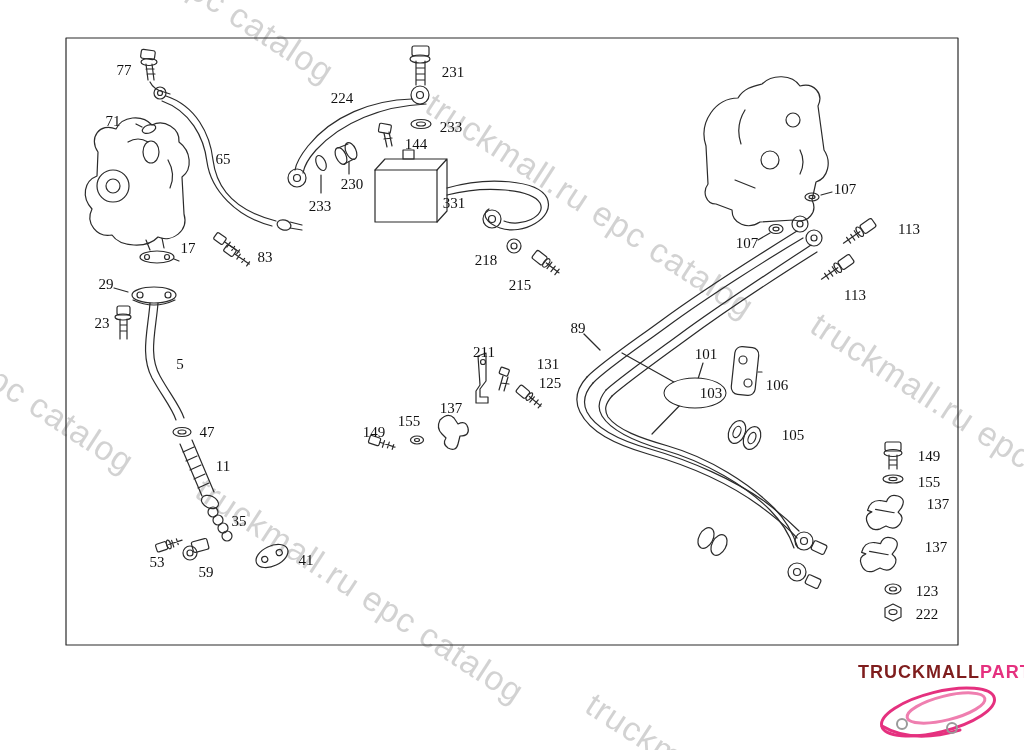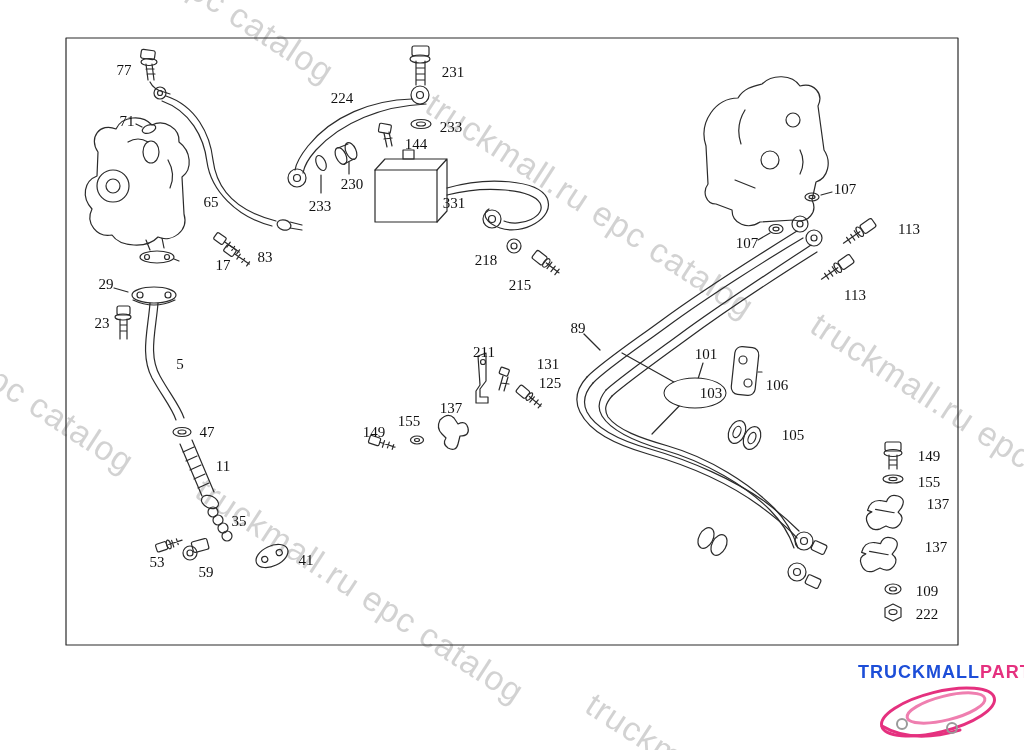--- a/index.html
+++ b/index.html
@@ -16,21 +16,21 @@
   
   #label-layer{position:absolute;inset:0;z-index:3;pointer-events:none;}
   .part-label{position:absolute;transform:translate(-50%,-50%);font-size:15px;color:#111;
               font-family:"Liberation Serif",serif;white-space:nowrap;}
   .part-label.circled{border:1.4px solid #222;border-radius:50%;width:29px;height:29px;
               display:flex;align-items:center;justify-content:center;background:#fff;}
   
   #logo{position:absolute;left:852px;top:660px;width:170px;height:88px;z-index:4;}
   #logo .logo-text{position:absolute;left:6px;top:2px;font-family:"Liberation Sans",sans-serif;
        font-size:18px;font-weight:bold;letter-spacing:1px;white-space:nowrap;}
-  #logo .logo-gray{color:#1d4ed8;}
+  #logo .logo-gray{color:#7f1d1d;}
   #logo .logo-pink{color:#e5317f;}
 </style>
 </head>
 <body>
 
 <div id="page">
 
   <div id="watermark-layer">
       <div class="watermark" style="left: 20px; top: -150px; transform: rotate(33deg);">truckmall.ru epc catalog</div>
       <div class="watermark" style="left: 440px; top: 85px; transform: rotate(33deg);">truckmall.ru epc catalog</div>
@@ -257,32 +257,32 @@
       <ellipse cx="938" cy="712" rx="58" ry="20" transform="rotate(-14 938 712)" stroke="#e5317f"></ellipse>
       <ellipse cx="946" cy="708" rx="40" ry="12" transform="rotate(-14 946 708)" stroke="#ef7fb0"></ellipse>
       <path d="M882 726 q30 18 78 4" stroke="#e5317f"></path>
       <circle cx="902" cy="724" r="5" stroke="#9a9a9a" stroke-width="2"></circle>
       <circle cx="952" cy="728" r="5" stroke="#9a9a9a" stroke-width="2"></circle>
     </g>
   </svg>
 
   <div id="label-layer">
       <div class="part-label" style="left: 124px; top: 70px;">77</div>
-      <div class="part-label" style="left: 127px; top: 121px;">71</div>
-      <div class="part-label" style="left: 211px; top: 159px; margin-top: 43px;">65</div>
+      <div class="part-label" style="left: 113px; top: 121px;">71</div>
+      <div class="part-label" style="left: 223px; top: 159px;">65</div>
       <div class="part-label" style="left: 342px; top: 98px;">224</div>
       <div class="part-label" style="left: 453px; top: 72px;">231</div>
       <div class="part-label" style="left: 451px; top: 127px;">233</div>
       <div class="part-label" style="left: 416px; top: 144px;">144</div>
       <div class="part-label" style="left: 352px; top: 184px; text-align: right;">230</div>
       <div class="part-label" style="left: 320px; top: 206px;">233</div>
       <div class="part-label" style="left: 454px; top: 203px;">331</div>
       <div class="part-label" style="left: 486px; top: 260px;">218</div>
       <div class="part-label" style="left: 520px; top: 285px;">215</div>
-      <div class="part-label" style="left: 188px; top: 265px; margin-left: 35px;">17</div>
+      <div class="part-label" style="left: 188px; top: 248px;">17</div>
       <div class="part-label" style="left: 265px; top: 257px;">83</div>
       <div class="part-label" style="left: 106px; top: 284px;">29</div>
       <div class="part-label" style="left: 102px; top: 323px;">23</div>
       <div class="part-label" style="left: 180px; top: 364px;">5</div>
       <div class="part-label" style="left: 207px; top: 432px;">47</div>
       <div class="part-label" style="left: 223px; top: 466px;">11</div>
       <div class="part-label" style="left: 239px; top: 521px;">35</div>
       <div class="part-label" style="left: 157px; top: 562px;">53</div>
       <div class="part-label" style="left: 206px; top: 572px;">59</div>
       <div class="part-label" style="left: 306px; top: 560px;">41</div>
@@ -298,21 +298,21 @@
       <div class="part-label" style="left: 909px; top: 229px;">113</div>
       <div class="part-label" style="left: 855px; top: 295px;">113</div>
       <div class="part-label" style="left: 706px; top: 354px;">101</div>
       <div class="part-label circled" style="left: 695px; top: 393px; padding-left: 32px;">103</div>
       <div class="part-label" style="left: 777px; top: 385px;">106</div>
       <div class="part-label" style="left: 793px; top: 435px;">105</div>
       <div class="part-label" style="left: 929px; top: 456px;">149</div>
       <div class="part-label" style="left: 929px; top: 482px;">155</div>
       <div class="part-label" style="left: 938px; top: 504px;">137</div>
       <div class="part-label" style="left: 936px; top: 547px;">137</div>
-      <div class="part-label" style="left: 927px; top: 591px;">109</div>
+      <div class="part-label" style="left: 927px; top: 591px;">123</div>
       <div class="part-label" style="left: 927px; top: 614px;">222</div>
     </div>
 
   <div id="logo">
     <div class="logo-text">
       <span class="logo-gray">TRUCKMALL</span><span class="logo-pink">PARTS</span>
     </div>
   </div>
 
 </div>

